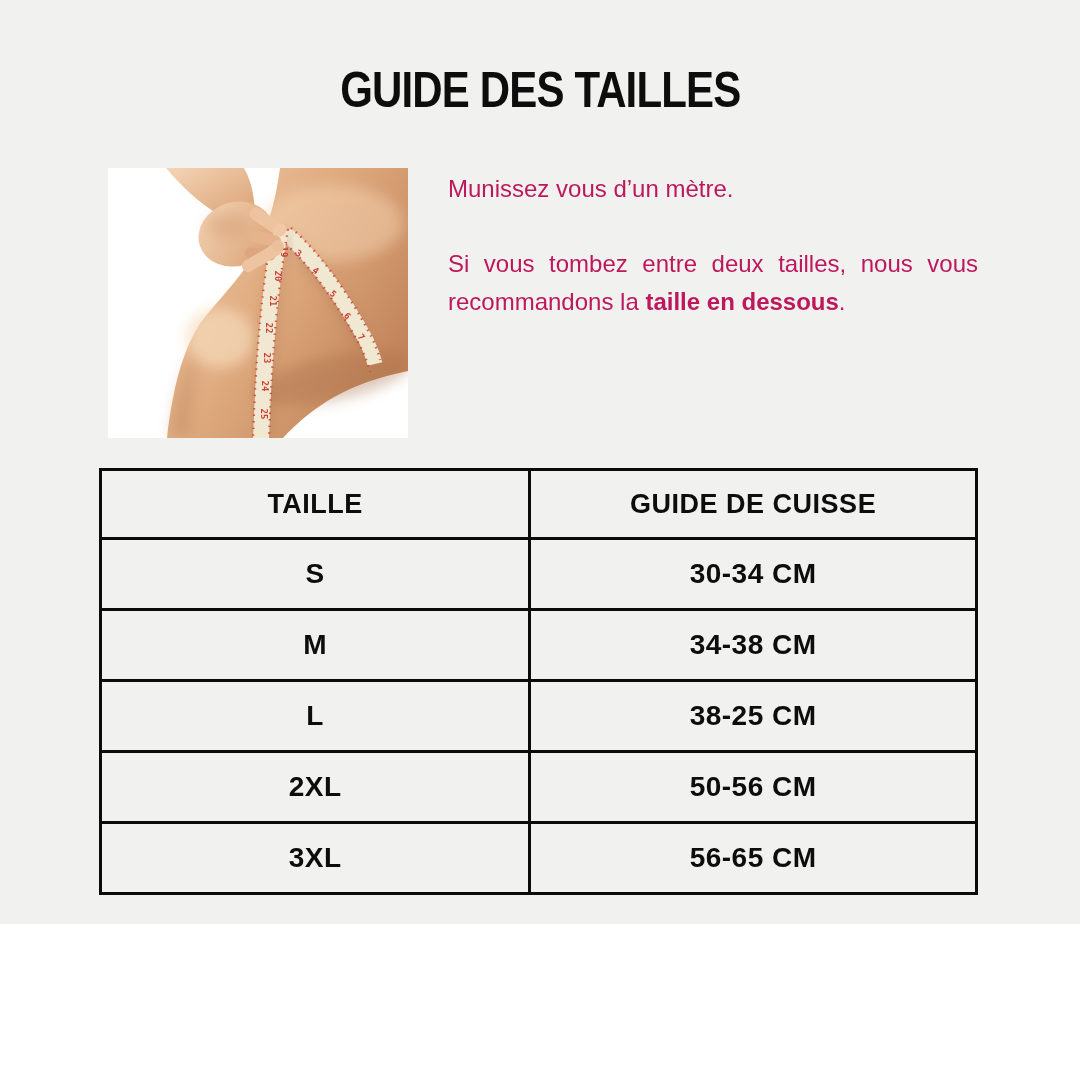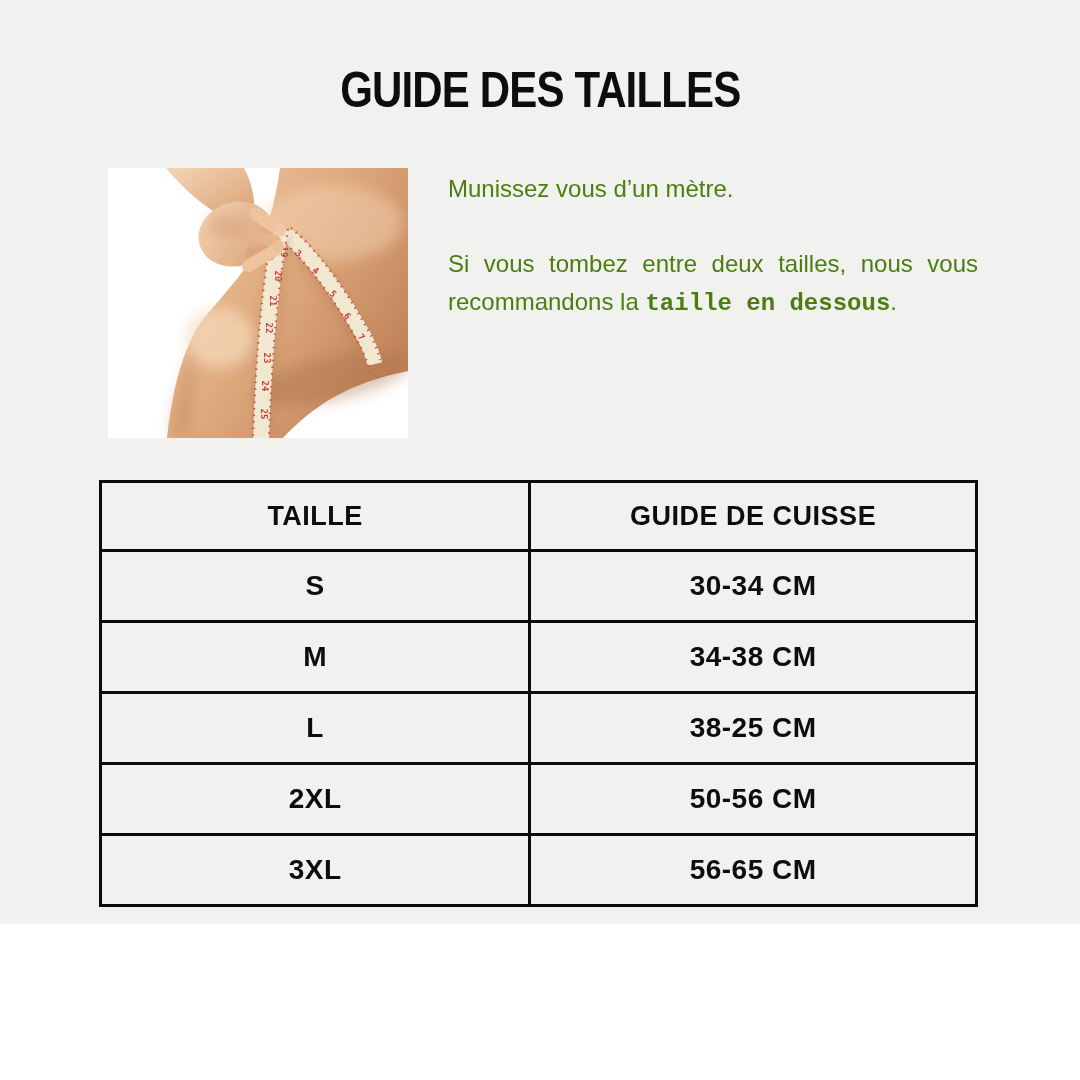--- a/index.html
+++ b/index.html
@@ -43,39 +43,38 @@
     flex: 0 0 auto;
     width: 300px;
     height: 270px;
     background: #ffffff;
   }
   .photo-frame svg { display: block; }
   .instructions {
     flex: 1;
     font-size: 24px;
     line-height: 38px;
-    color: #4d7c0f;
+    color: #be185d;
     padding-top: 2px;
   }
   .instructions p { margin: 0; }
   .instructions p + p { margin-top: 37px; }
   .just { text-align: justify; }
-  .instructions strong { font-weight: 700; font-family: Liberation Mono, monospace; }
+  .instructions strong { font-weight: 700; }
   
   .size-table-wrap {
     position: absolute;
     top: 468px;
     left: 99px;
     right: 102px;
   }
   table.size-table {
     width: 100%;
     border-collapse: collapse;
     table-layout: fixed;
-    margin-top: 12px;
   }
   .size-table th, .size-table td {
     border: 3px solid #0b0b0b;
     background: #f1f1f0;
     text-align: center;
     vertical-align: middle;
     font-weight: 700;
     color: #0d0d0d;
     letter-spacing: 0.5px;
   }

